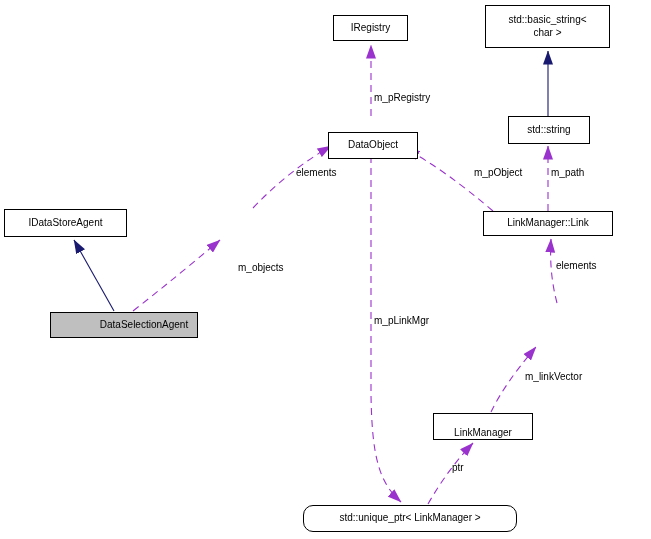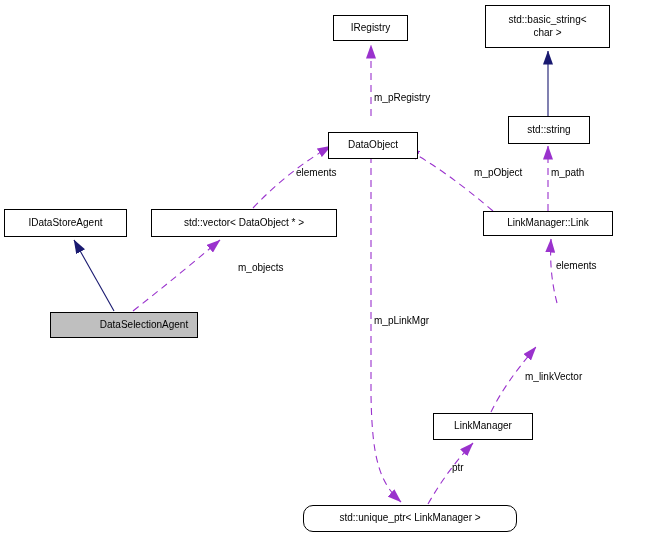--- a/index.html
+++ b/index.html
@@ -25,21 +25,21 @@
   
   #n-iregistry          { left:333px; top:15px;  width:75px;  height:26px; }
   #n-basicstring        { left:485px; top:5px;   width:125px; height:43px; }
   #n-dataobject         { left:328px; top:116px; width:90px;  height:27px;margin-top:16px; }
   #n-stdstring          { left:508px; top:116px; width:82px;  height:28px; }
   #n-idatastoreagent    { left:4px;   top:209px; width:123px; height:28px; }
   #n-vectordataobject   { left:151px; top:209px; width:186px; height:28px; }
   #n-linkmanagerlink    { left:483px; top:211px; width:130px; height:25px; }
   #n-dataselectionagent { left:50px;  top:312px; width:148px; height:26px;padding-left:40px; }
   #n-vectorlink         { left:473px; top:304px; width:175px; height:40px; }
-  #n-linkmanager        { left:433px; top:413px; width:100px; height:27px; }
+  #n-linkmanager        { left:433px; top:413px; width:100px; height:27px;justify-content:flex-end; }
   #n-uniqueptr          { left:303px; top:505px; width:214px; height:27px;border-radius:10px; }
 
   
   #l-mpregistry  { left:374px; top:74px;margin-top:18px;  }
   #l-elements1   { left:296px; top:167px; }
   #l-mpobject    { left:474px; top:167px; }
   #l-mpath       { left:551px; top:167px; }
   #l-mobjects    { left:198px; top:262px;padding-left:40px; }
   #l-elements2   { left:556px; top:260px; }
   #l-mplinkmgr   { left:374px; top:315px; }
@@ -88,23 +88,20 @@
   </div>
 
   <div class="node" id="n-stdstring">
     <span>std::string</span>
   </div>
 
   <div class="node" id="n-idatastoreagent">
     <span>IDataStoreAgent</span>
   </div>
 
-  <div class="node" id="n-vectordataobject">
-    <span>std::vector&lt; DataObject * &gt;</span>
-  </div>
 
   <div class="node" id="n-linkmanagerlink">
     <span>LinkManager::Link</span>
   </div>
 
   <div class="node selected" id="n-dataselectionagent">
     <span>DataSelectionAgent</span>
   </div>
 
 

